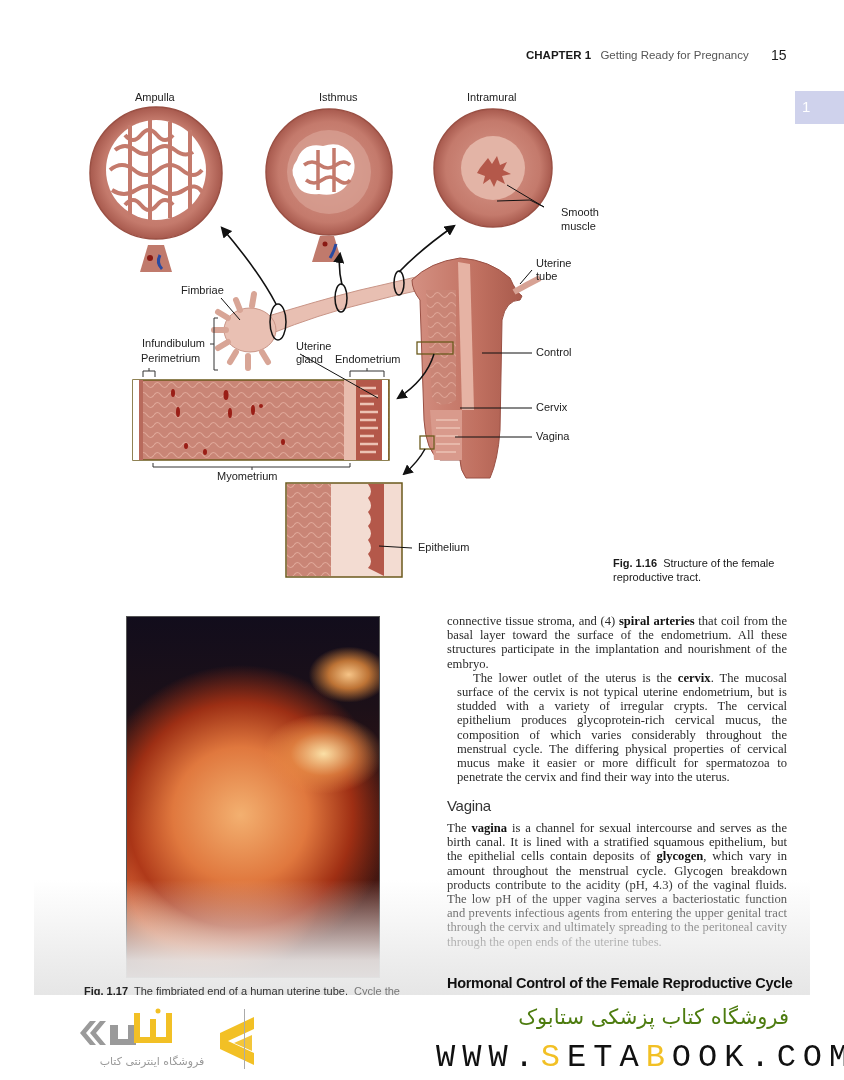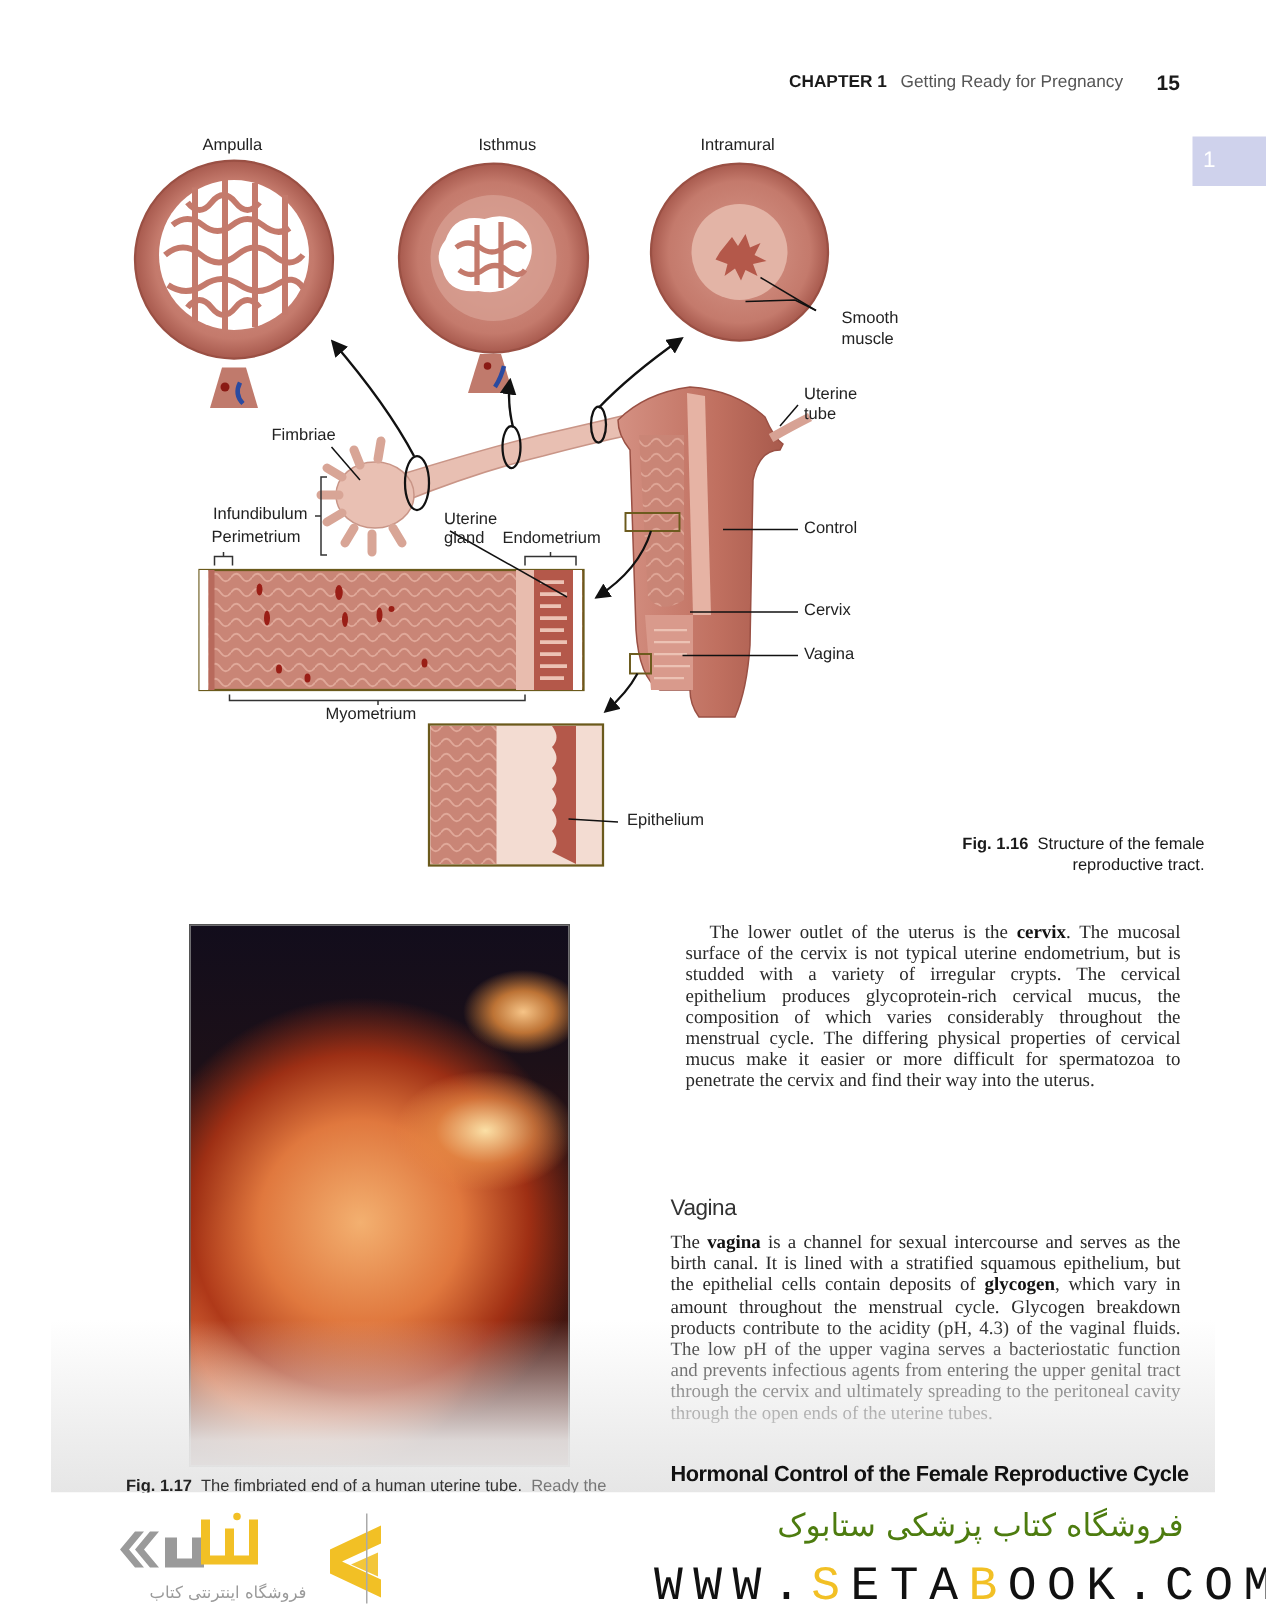--- a/index.html
+++ b/index.html
@@ -7,27 +7,27 @@
   body { position: relative; font-family: "Liberation Sans", sans-serif; color: #1a1a1a; }
 
   .page { position: absolute; left: 0; top: 0; width: 844px; height: 1000px; background: #ffffff; }
   
   .page-fade { position: absolute; left: 34px; top: 880px; width: 776px; height: 115px;
     background: linear-gradient(to bottom, rgba(255,255,255,0) 0%, rgba(235,235,235,0.9) 70%, #e6e6e6 100%); }
 
   .running-head { position: absolute; top: 49px; left: 526px; font-size: 11.5px; white-space: nowrap; }
   .running-head .chap { font-weight: bold; color: #1a1a1a; }
   .running-head .title { color: #555; margin-left: 6px; }
-  .page-num { position: absolute; top: 47px; left: 771px; font-size: 14px; font-weight: bold; }
+  .page-num { position: absolute; top: 47px; left: 771px; font-size: 14px; font-weight: normal; }
 
   .chapter-tab { position: absolute; left: 795px; top: 91px; width: 49px; height: 33px; background: #cfd2ec; }
   .chapter-tab span { position: absolute; left: 7px; top: 7px; color: #ffffff; font-size: 15px; }
 
   
-  .figure { position: absolute; left: 0; top: 80px; width: 704px; height: 510px; text-align: right; }
+  .figure { position: absolute; left: 0; top: 80px; width: 704px; height: 510px; }
   .fig-label { position: absolute; font-size: 11px; color: #222; white-space: nowrap; line-height: 13px; }
   .fig-caption { position: absolute; left: 613px; top: 556px; font-size: 11px; line-height: 14px; width: 190px; }
   .fig-caption b { font-weight: bold; }
 
   
   .photo { position: absolute; left: 126px; top: 616px; width: 254px; height: 362px; border: 1px solid #555;
     background:
       radial-gradient(ellipse 40px 28px at 88% 16%, #f6c487 0%, rgba(230,140,60,0.8) 50%, rgba(0,0,0,0) 100%),
       radial-gradient(ellipse 60px 40px at 78% 38%, #fbe0a6 0%, rgba(232,140,70,0.7) 55%, rgba(0,0,0,0) 100%),
       radial-gradient(ellipse 150px 150px at 45% 55%, #f3b070 0%, #e0783e 45%, rgba(170,50,20,0.9) 75%, rgba(0,0,0,0) 100%),
@@ -224,37 +224,38 @@
 
     <div class="fig-caption" style="top:476px;">
       <b>Fig. 1.16</b>&nbsp;
       <span>Structure of the female reproductive tract.</span>
     </div>
   </div>
 
   <div class="photo"></div>
 
   <div class="body-col" style="top:614px;">
+    <p>connective tissue stroma, and (4) <b>spiral arteries</b> that coil from the basal layer toward the surface of the endometrium. All these structures participate in the implantation and nourishment of the embryo.</p>
     <p class="indent">The lower outlet of the uterus is the <b>cervix</b>. The mucosal surface of the cervix is not typical uterine endometrium, but is studded with a variety of irregular crypts. The cervical epithelium produces glycoprotein-rich cervical mucus, the composition of which varies considerably throughout the menstrual cycle. The differing physical properties of cervical mucus make it easier or more difficult for spermatozoa to penetrate the cervix and find their way into the uterus.</p>
   </div>
 
   <div class="sec-head">Vagina</div>
 
   <div class="body-col" style="top:821px;">
     <p>The <b>vagina</b> is a channel for sexual intercourse and serves as the birth canal. It is lined with a stratified squamous epithelium, but the epithelial cells contain deposits of <b>glycogen</b>, which vary in amount throughout the menstrual cycle. Glycogen breakdown products contribute to the acidity (pH, 4.3) of the vaginal fluids. The low pH of the upper vagina serves a bacteriostatic function and prevents infectious agents from entering the upper genital tract through the cervix and ultimately spreading to the peritoneal cavity through the open ends of the uterine tubes.</p>
   </div>
 
   <div class="page-fade"></div>
 
   <div class="h2">Hormonal Control of the Female Reproductive Cycle</div>
 
   <div class="photo-caption">
     <b>Fig. 1.17</b>&nbsp;
     <span>The fimbriated end of a human uterine tube.</span>&nbsp;
-    <span class="rest">Ready the</span>
+    <span class="rest">Cycle the</span>
   </div>
 </div>
 
 <div class="banner">
   <svg class="logo-mark" viewBox="0 0 190 70">
     <g fill="#9a9a9a">
       <path d="M18 18 L8 30 L18 42 L24 42 L14 30 L24 18 Z"></path>
       <path d="M28 18 L18 30 L28 42 L34 42 L24 30 L34 18 Z"></path>
     </g>
     <path d="M38 22 h8 v14 h10 v-14 h8 v20 h-26 Z" fill="#9a9a9a"></path>

